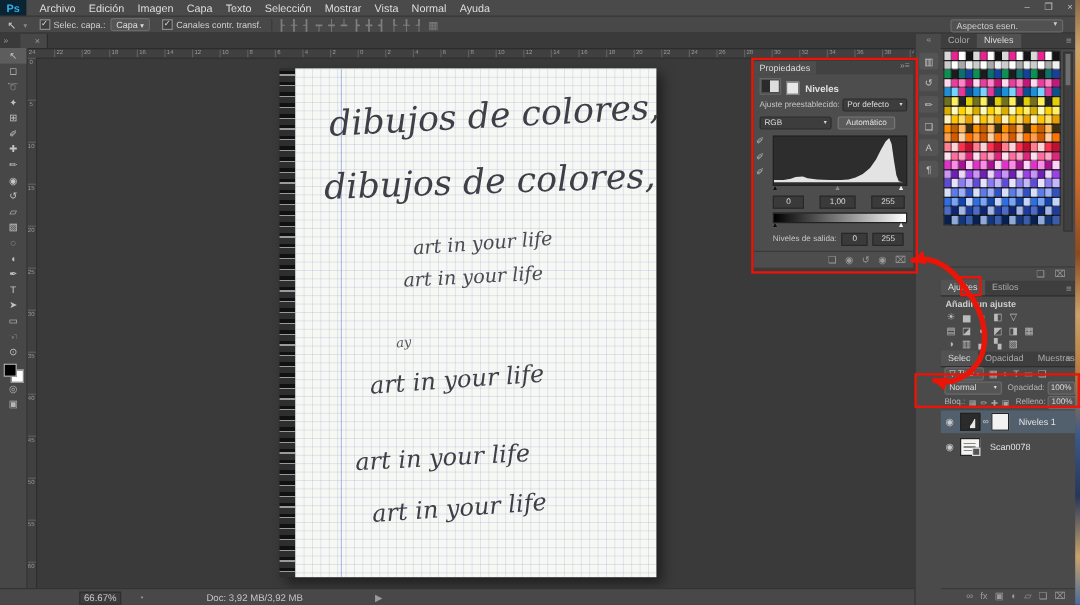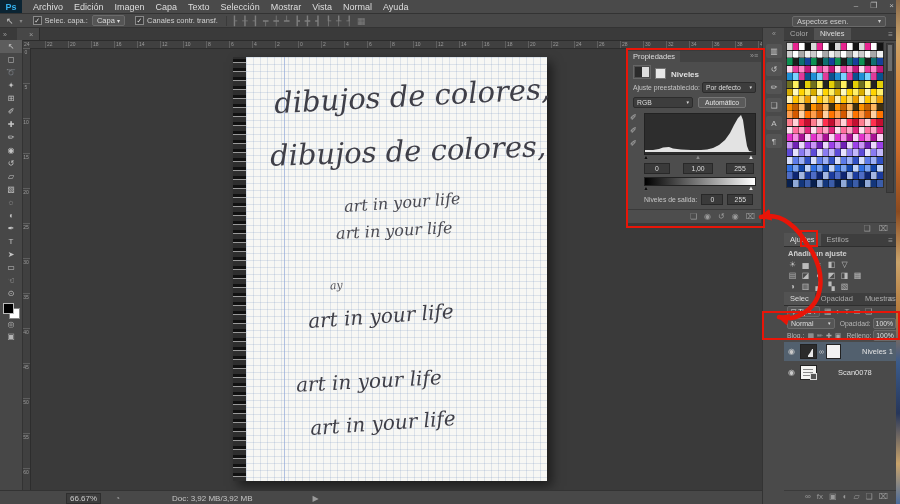--- a/index.html
+++ b/index.html
@@ -121,21 +121,21 @@
   .thumb{width:15px;height:13px;margin-left:5px;border:1px solid #222;background:#2b2b2b;position:relative}
   .thumb.white{background:#f4f4f2}
   .mini-hist{position:absolute;bottom:1px;left:1px;width:11px;height:8px;
              background:linear-gradient(90deg,transparent 0 55%,#e8e8e8 55% 100%);
              clip-path:polygon(0 100%,0 80%,55% 80%,75% 45%,92% 0,100% 0,100% 100%)}
   .so-badge{position:absolute;right:-1px;bottom:-1px;width:5px;height:5px;background:#555;border:1px solid #ddd}
   .scribble{position:absolute;left:2px;top:3px;width:10px;height:7px;
             background:repeating-linear-gradient(180deg,#888 0 1px,transparent 1px 3px)}
   .link-ic{color:#cfcfcf;font-size:7px;margin:0 2px}
   .mask-thumb{width:13px;height:13px;background:#f2f2f2;border:1px solid #222}
-  .layer-name{margin-left:21px;font-size:7.5px;color:#e2e2e2}
+  .layer-name{margin-left:8px;font-size:7.5px;color:#e2e2e2}
 
   
   #props{left:627px;top:50px;width:133px;height:172px;background:#4d4d4d;border:1px solid #3a3a3a;z-index:6}
   #props-tabbar{height:11px;background:#424242;display:flex;position:relative}
   #props-tab{background:#4d4d4d;padding:0 5px;height:11px;line-height:11px;font-size:7.5px;color:#ddd}
   #props-icons{position:absolute;right:3px;top:1px;color:#9a9a9a;font-size:7px}
   #levels-title-row{position:absolute;left:5px;top:14px;display:flex;align-items:flex-end}
   #levels-mini{width:14px;height:10px;background:#2b2b2b;border:1px solid #666;
                background-image:linear-gradient(90deg,transparent 0 50%,#ddd 50% 100%);
                background-clip:content-box;padding:1px}

